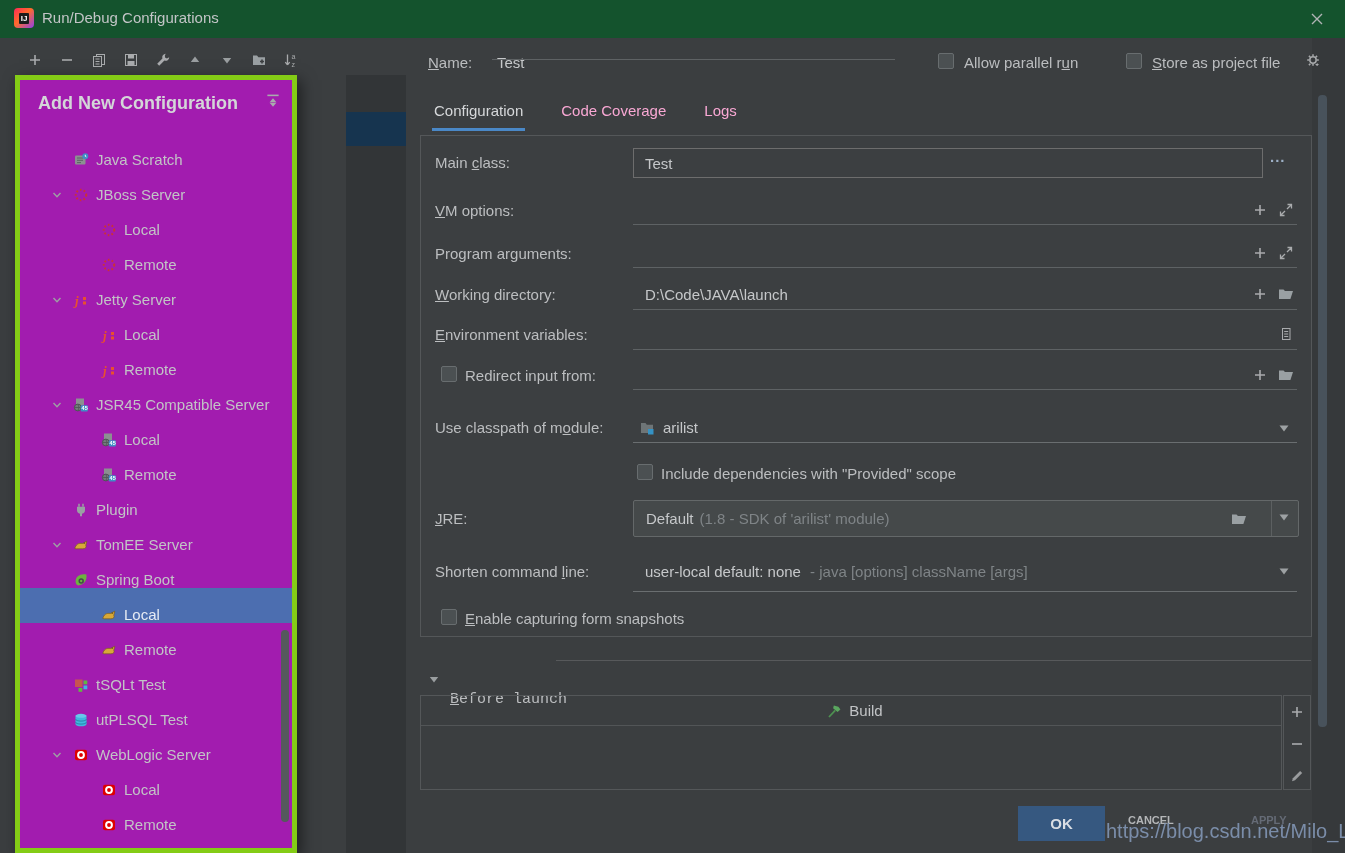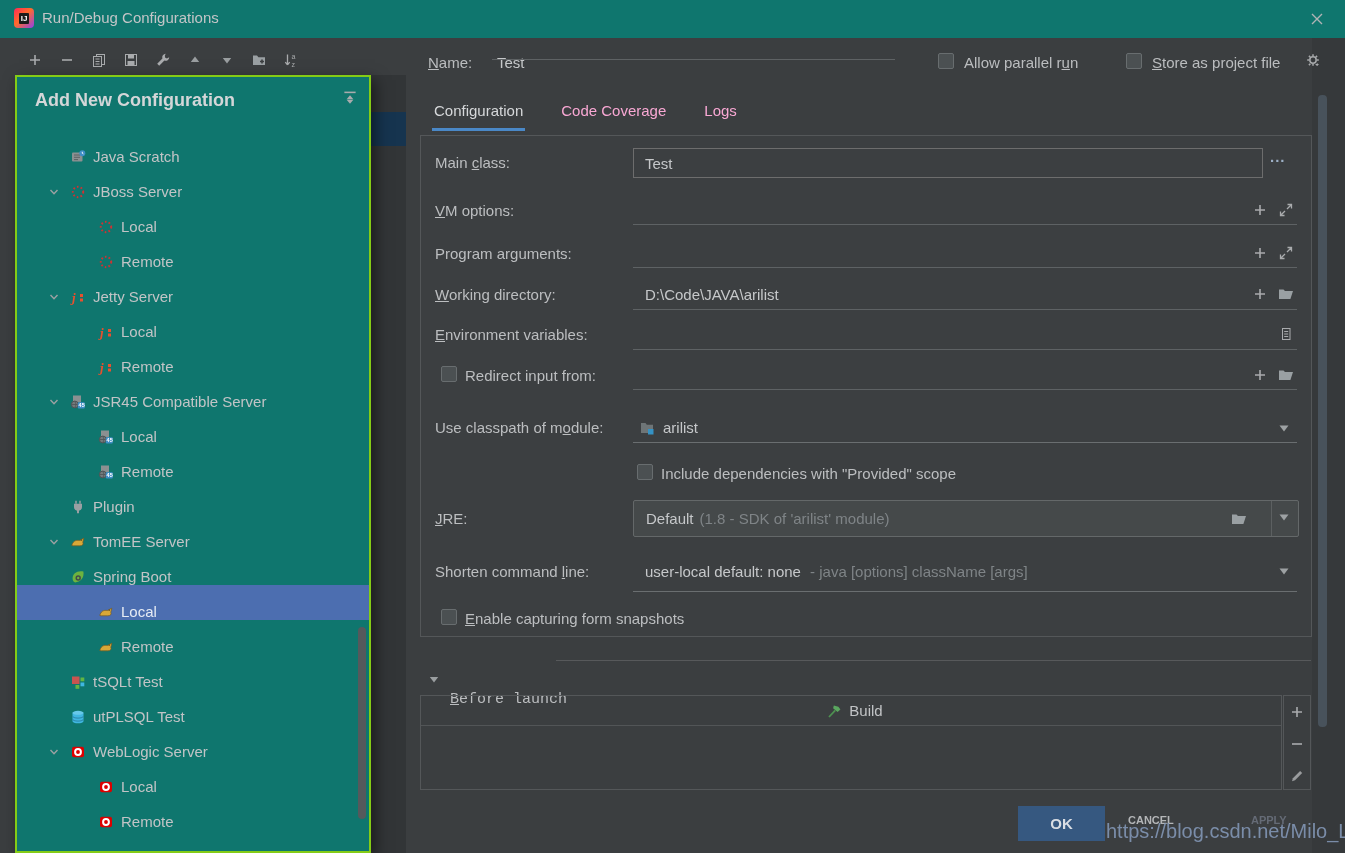--- a/index.html
+++ b/index.html
@@ -1,31 +1,31 @@
 <!DOCTYPE html>
 <html><head>
 <meta charset="utf-8">
 <style>
   html,body{margin:0;padding:0;background:#2b2d2f;}
   .app{position:relative;width:1345px;height:853px;background:#3b3e40;overflow:hidden;
        font-family:"Liberation Sans",sans-serif;font-size:15px;color:#bbbdbf;}
   .abs{position:absolute;}
   .mn{text-decoration:underline;}
   
-  .titlebar{position:absolute;left:0;top:0;right:0;height:38px;background:#0f766e;}
+  .titlebar{position:absolute;left:0;top:0;right:0;height:38px;background:#14532d;}
   .logo{position:absolute;left:14px;top:8px;width:20px;height:20px;border-radius:4px;
         background:linear-gradient(135deg,#fe2857 0%,#ff6b2b 45%,#8f41e9 100%);
         display:flex;align-items:center;justify-content:center;}
   .logo span{font-size:8px;font-weight:bold;color:#fff;background:#1b1b1b;padding:1px 2px;border-radius:1px;}
   .wtitle{position:absolute;left:42px;top:9px;font-size:15px;color:#c3c5c7;}
   
   .tbtn{position:absolute;top:50px;width:20px;height:20px;display:flex;align-items:center;justify-content:center;}
   
-  .popup{position:absolute;left:15px;top:75px;width:356px;height:778px;background:#0f766e;
-         border:2px solid #84cc16;box-shadow:4px 5px 14px rgba(0,0,0,.5);box-sizing:border-box;}
+  .popup{position:absolute;left:15px;top:75px;width:282px;height:778px;background:#a21caf;
+         border:5px solid #84cc16;box-shadow:4px 5px 14px rgba(0,0,0,.5);box-sizing:border-box;}
   .popup-title{position:absolute;left:18px;top:13px;font-size:18px;font-weight:bold;color:#d4d6d8;}
   .collapse-btn{position:absolute;right:10px;top:12px;width:18px;height:18px;}
   .tree{position:absolute;left:0;top:53px;right:0;bottom:0;overflow:hidden;}
   .tree-row{height:35px;display:flex;align-items:flex-end;padding-left:29px;box-sizing:border-box;color:#c2c4c6;}
   .tree-row.selected{background:#4c6eb0;color:#e6ebf4;}
   .tr-chev{width:16px;height:16px;margin-right:8px;flex:0 0 16px;}
   .tr-spacer{width:24px;flex:0 0 24px;}
   .tr-indent{width:28px;flex:0 0 28px;}
   .tr-icon{width:16px;height:16px;margin-right:7px;flex:0 0 16px;}
   .popup-scroll{position:absolute;right:3px;top:550px;width:8px;height:192px;background:#55595c;border-radius:4px;}
@@ -464,21 +464,21 @@
           <path d="M8 3v10M3 8h10" stroke="#a9abad" stroke-width="1.6"></path>
         </svg>
       </span>
     <span class="ricon" style="left:857px;top:109px;">
         <svg width="16" height="16" viewBox="0 0 16 16">
           <path d="M9.5 2.5h4v4M13.3 2.7L9 7M6.5 13.5h-4v-4M2.7 13.3L7 9" stroke="#a9abad" stroke-width="1.3" fill="none"></path>
         </svg>
       </span>
 
     <div class="flabel" style="top:150px;"><span class="mn">W</span>orking directory:</div>
-    <div class="abs fvalue" style="left:224px;top:150px;">D:\Code\JAVA\arilist</div>
+    <div class="abs fvalue" style="left:224px;top:150px;">D:\Code\JAVA\launch</div>
     <div class="uline" style="left:212px;top:173px;width:664px;"></div>
     <span class="ricon" style="left:831px;top:150px;">
         <svg width="16" height="16" viewBox="0 0 16 16">
           <path d="M8 3v10M3 8h10" stroke="#a9abad" stroke-width="1.6"></path>
         </svg>
       </span>
     <span class="ricon" style="left:856px;top:150px;">
         <svg width="18" height="16" viewBox="0 0 18 16">
           <path d="M2 3.5h4.5L8 5h8l-2.6 8H2z" fill="#9aa0a3"></path>
         </svg>

